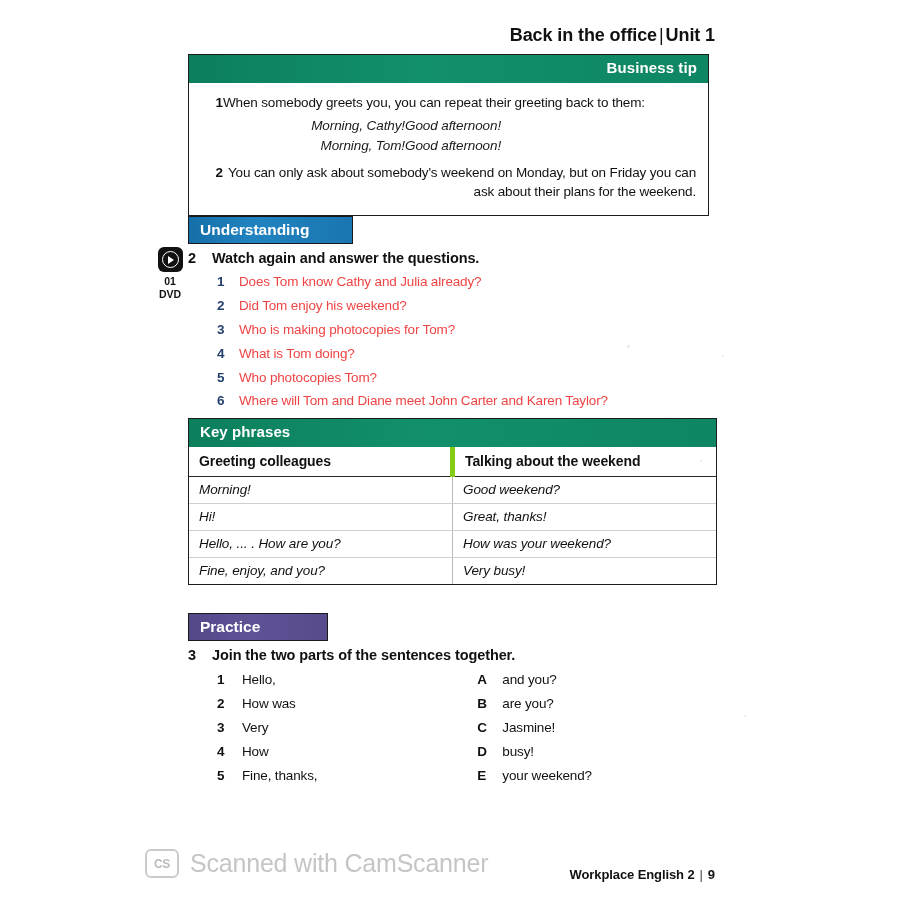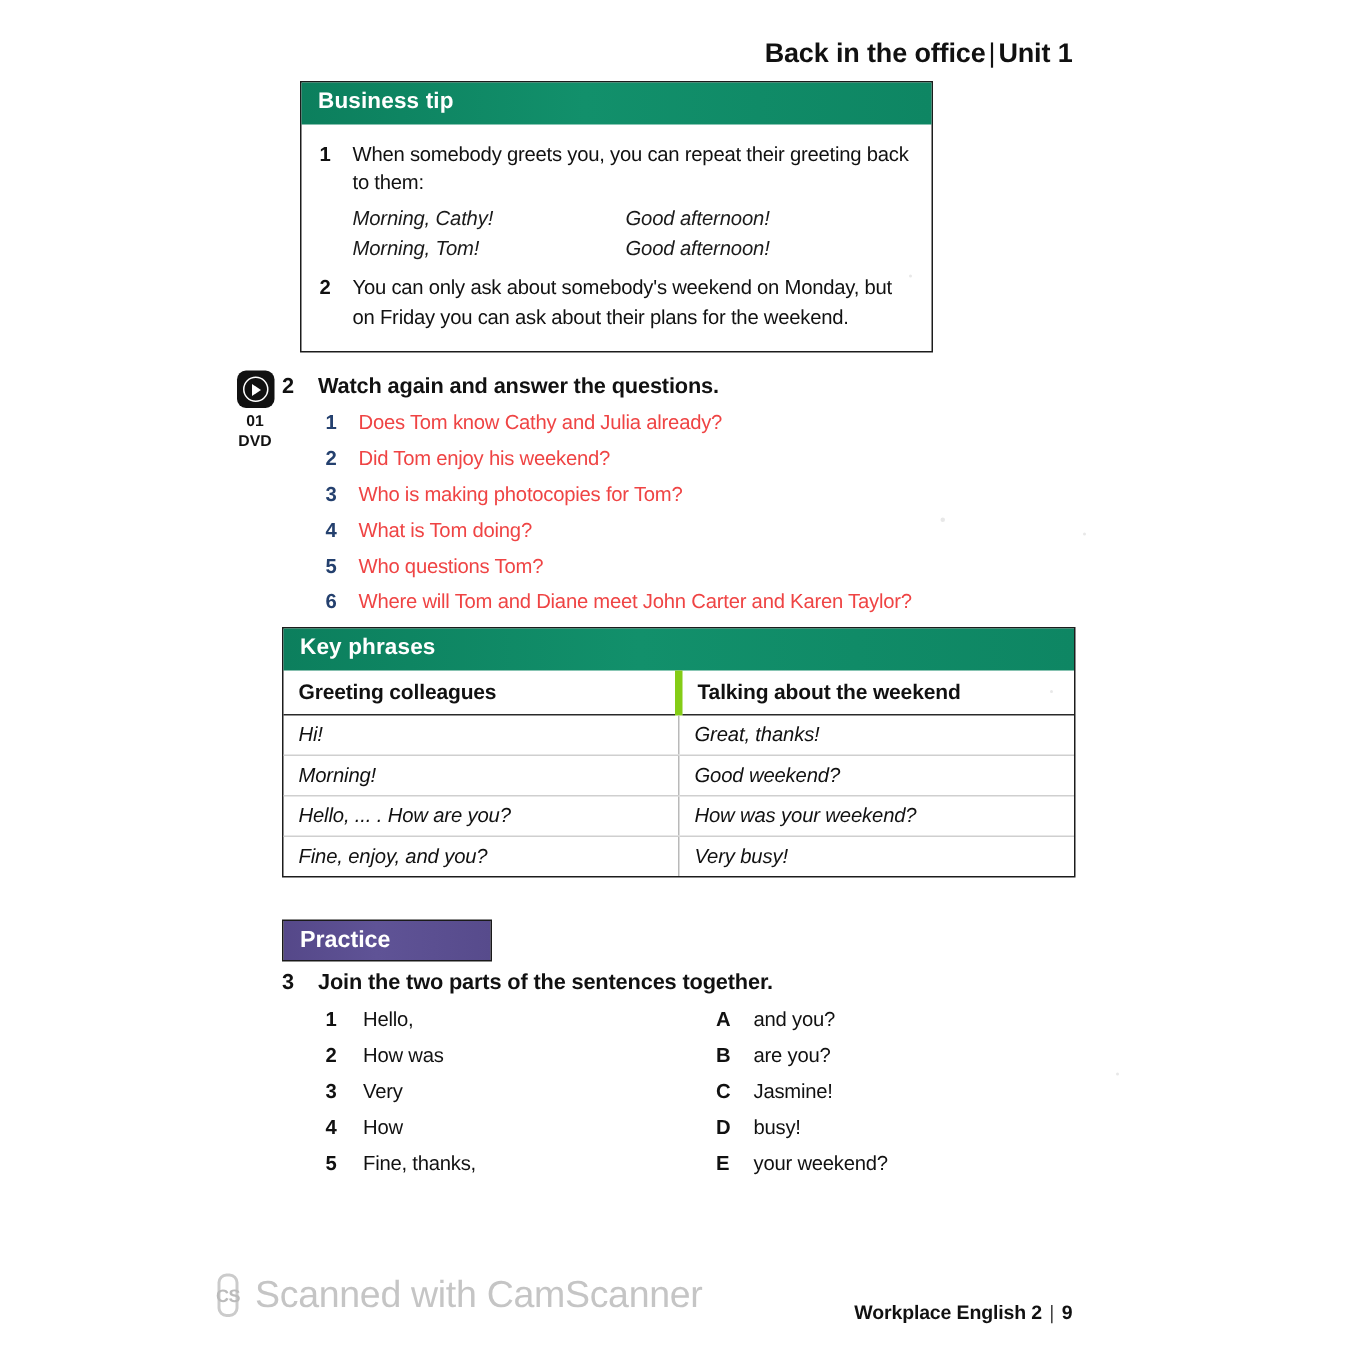--- a/index.html
+++ b/index.html
@@ -47,23 +47,24 @@
     color: #fff;
     font-size: 15px;
     font-weight: bold;
     letter-spacing: 0.1px;
     padding: 5px 11px 6px 11px;
     line-height: 1.1;
   }
 
   
   #business-tip {
-    left: 200px;
+    left: 188px;
     top: 54px;
-    width: 422px;
+    width: 521px;
+    text-align: right;
   }
   .tip-body {
     padding: 10px 12px 11px 12px;
   }
   .tip-item {
     display: flex;
     align-items: flex-start;
     margin-bottom: 2px;
   }
   .tip-num {
@@ -303,21 +304,21 @@
   #watermark {
     position: absolute;
     left: 145px;
     bottom: 22px;
     display: flex;
     align-items: center;
     gap: 11px;
     opacity: 0.95;
   }
   .cs-logo {
-    width: 14px;
+    width: 34px;
     height: 29px;
     border: 2.5px solid #c9c9c9;
     border-radius: 6px;
     display: flex;
     align-items: center;
     justify-content: center;
     font-size: 12px;
     font-weight: bold;
     color: #b8b8b8;
     letter-spacing: -0.3px;
@@ -366,20 +367,21 @@
       </div>
 
       <div class="tip-item tip-item-2">
         <div class="tip-num">2</div>
         <div class="tip-text">You can only ask about somebody's weekend on Monday, but on Friday you can ask about their plans for the weekend.</div>
       </div>
 
     </div>
   </div>
 
+  <div class="banner" id="banner-understanding">Understanding</div>
 
   <div id="media-cue">
     <div class="dvd-badge">
       <div class="dvd-ring">
         <div class="dvd-play"></div>
       </div>
     </div>
     <div class="dvd-track">01</div>
     <div class="dvd-label">DVD</div>
   </div>
@@ -401,46 +403,46 @@
       <li class="ex-li">
         <span class="ex-li-num">3</span>
         <span class="ex-li-text">Who is making photocopies for Tom?</span>
       </li>
       <li class="ex-li">
         <span class="ex-li-num">4</span>
         <span class="ex-li-text">What is Tom doing?</span>
       </li>
       <li class="ex-li">
         <span class="ex-li-num">5</span>
-        <span class="ex-li-text">Who questions Tom?</span>
+        <span class="ex-li-text">Who photocopies Tom?</span>
       </li>
       <li class="ex-li">
         <span class="ex-li-num">6</span>
         <span class="ex-li-text">Where will Tom and Diane meet John Carter and Karen Taylor?</span>
       </li>
     </ul>
   </div>
 
   <div class="panel" id="key-phrases">
     <div class="panel-head">Key phrases</div>
     <table class="kp-table">
       <thead>
         <tr>
           <th>Greeting colleagues</th>
           <th class="kp-col-div">Talking about the weekend</th>
         </tr>
       </thead>
       <tbody>
         <tr>
+          <td>Morning!</td>
+          <td class="kp-col-div">Good weekend?</td>
+        </tr>
+        <tr>
           <td>Hi!</td>
           <td class="kp-col-div">Great, thanks!</td>
-        </tr>
-        <tr>
-          <td>Morning!</td>
-          <td class="kp-col-div">Good weekend?</td>
         </tr>
         <tr>
           <td>Hello, ... . How are you?</td>
           <td class="kp-col-div">How was your weekend?</td>
         </tr>
         <tr>
           <td>Fine, enjoy, and you?</td>
           <td class="kp-col-div">Very busy!</td>
         </tr>
       </tbody>

